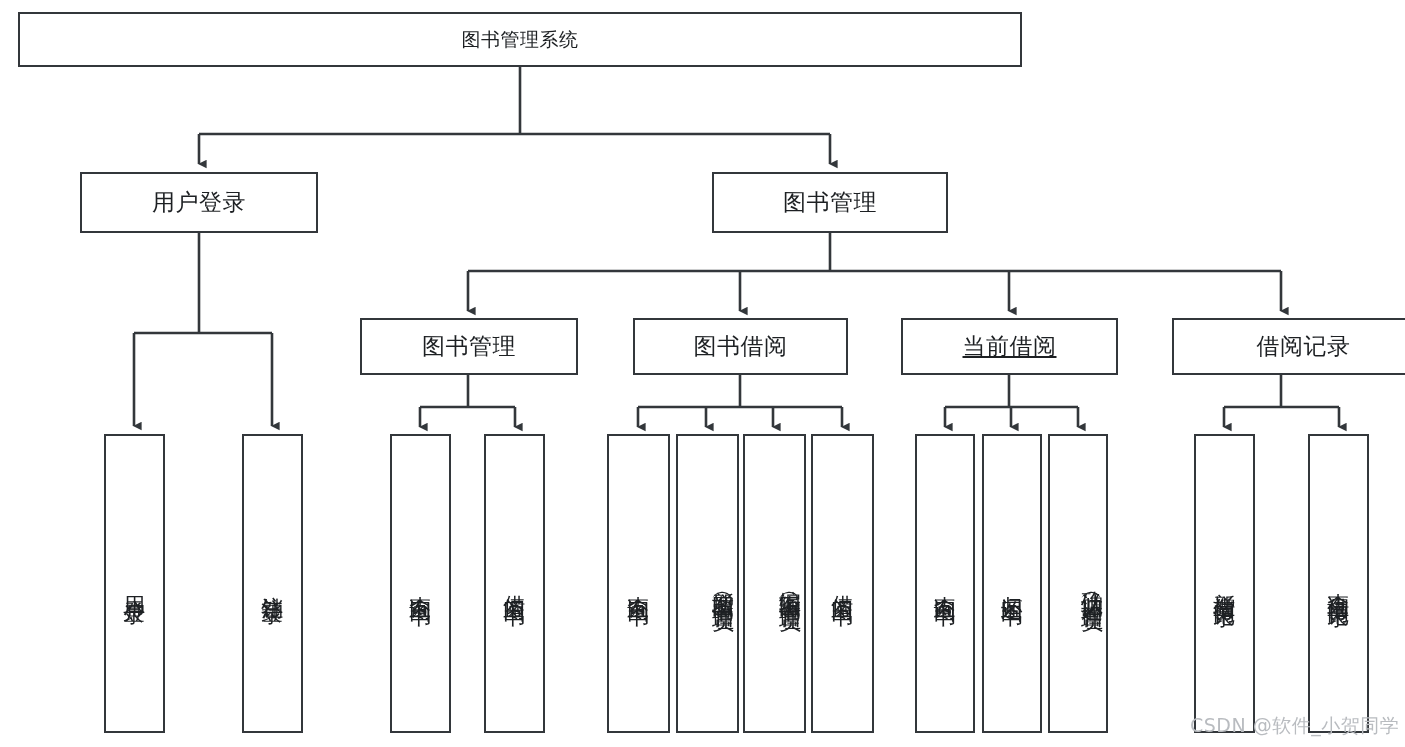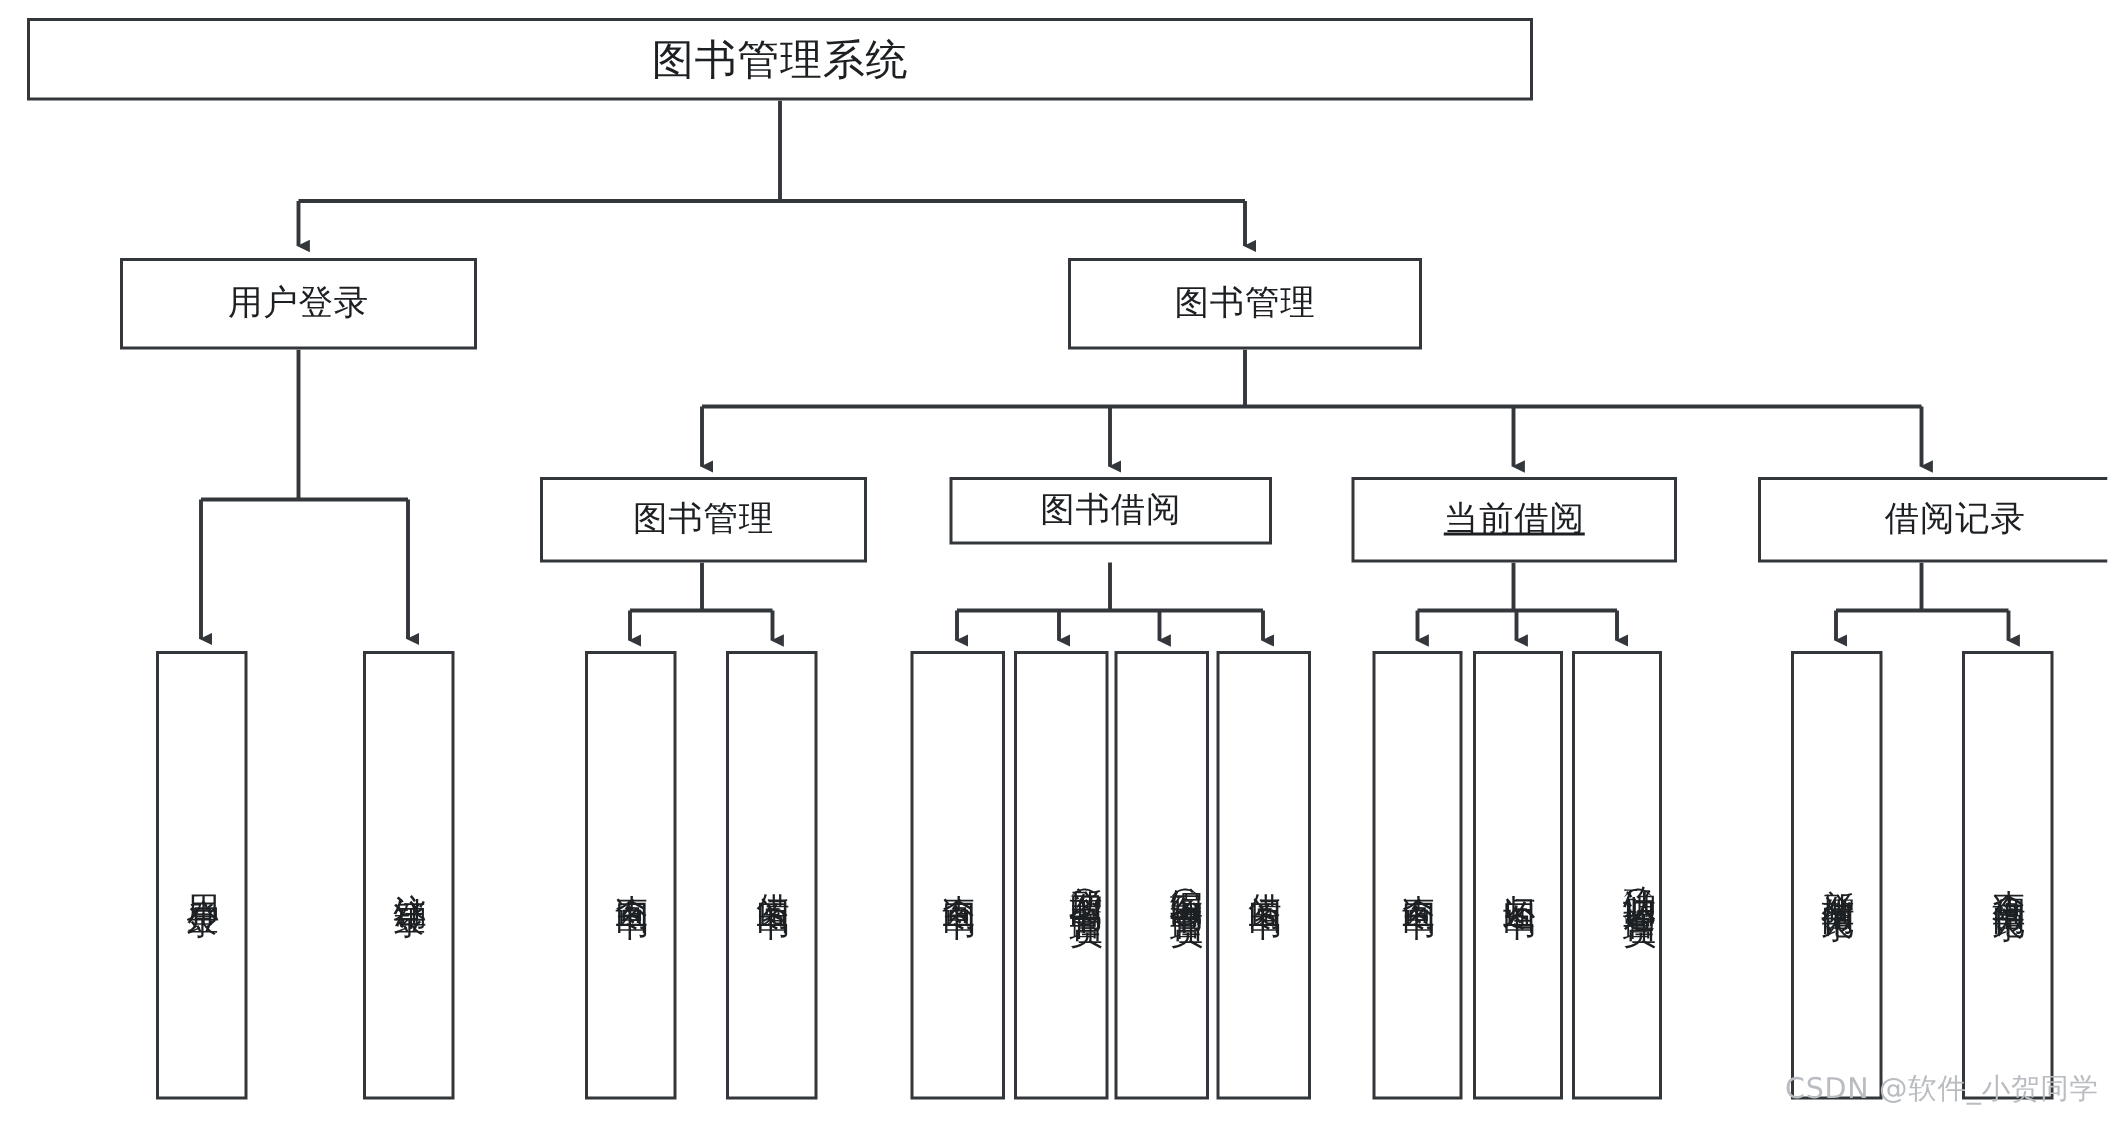--- a/index.html
+++ b/index.html
@@ -35,21 +35,21 @@
     align-items: center;
     justify-content: center;
     text-align: center;
     line-height: 1.25;
   }
   .node.h {
     font-size: 23px;
     letter-spacing: 0.5px;
   }
   .node.root {
-    font-size: 28px;
+    font-size: 19px;
   }
   .node.v {
     font-size: 22px;
     writing-mode: vertical-rl;
     text-orientation: upright;
     letter-spacing: 3px;
     align-items: flex-start;
     justify-content: center;
     padding-top: 6px;
   }
@@ -131,21 +131,21 @@
   <div class="node h" style="left:80px; top:172px; width:238px; height:61px;">
     <span>用户登录</span>
   </div>
   <div class="node h" style="left:712px; top:172px; width:236px; height:61px;align-items:center;">
     <span>图书管理</span>
   </div>
 
   <div class="node h" style="left:360px; top:318px; width:218px; height:57px;">
     <span>图书管理</span>
   </div>
-  <div class="node h" style="left:633px; top:318px; width:215px; height:45px;">
+  <div class="node h" style="left:633px; top:318px; width:215px; height:57px;">
     <span>图书借阅</span>
   </div>
   <div class="node h" style="left:901px; top:318px; width:217px; height:57px;text-decoration:underline;">
     <span>当前借阅</span>
   </div>
   <div class="node h" style="left:1172px; top:318px; width:263px; height:57px;">
     <span>借阅记录</span>
   </div>
 
   <div class="node v mid" style="left:104px; top:434px; width:61px; height:299px;">

